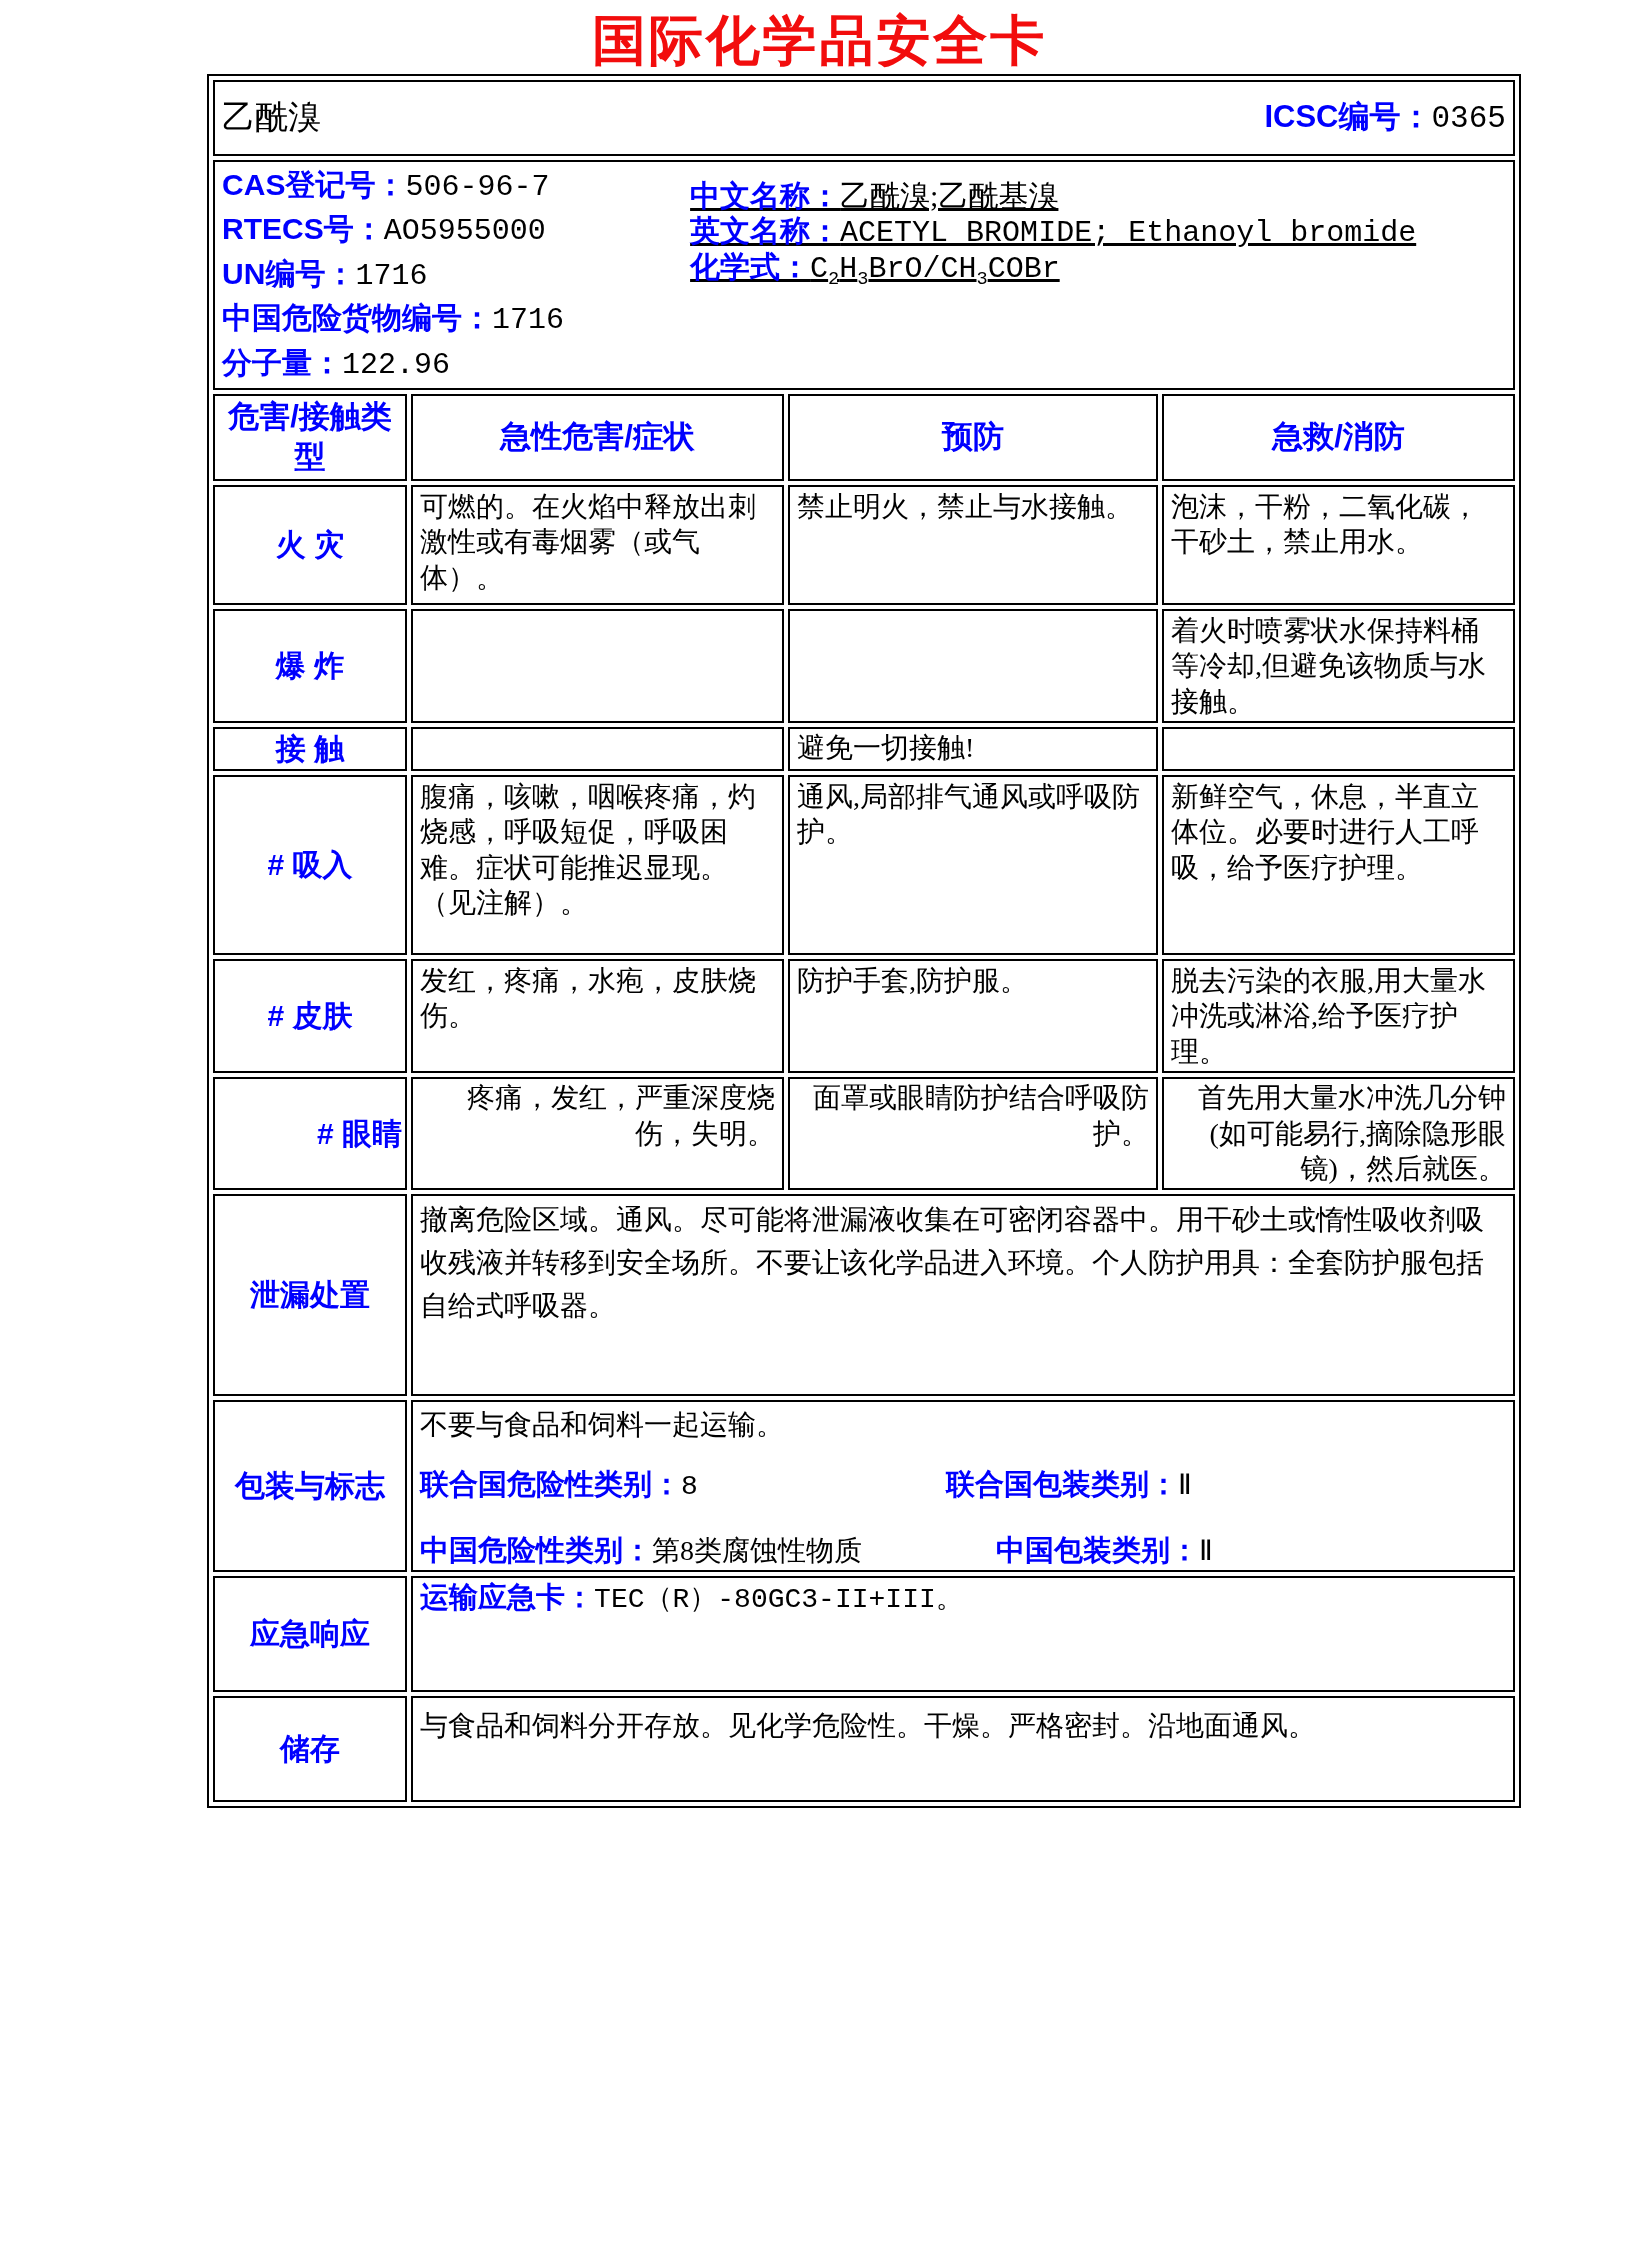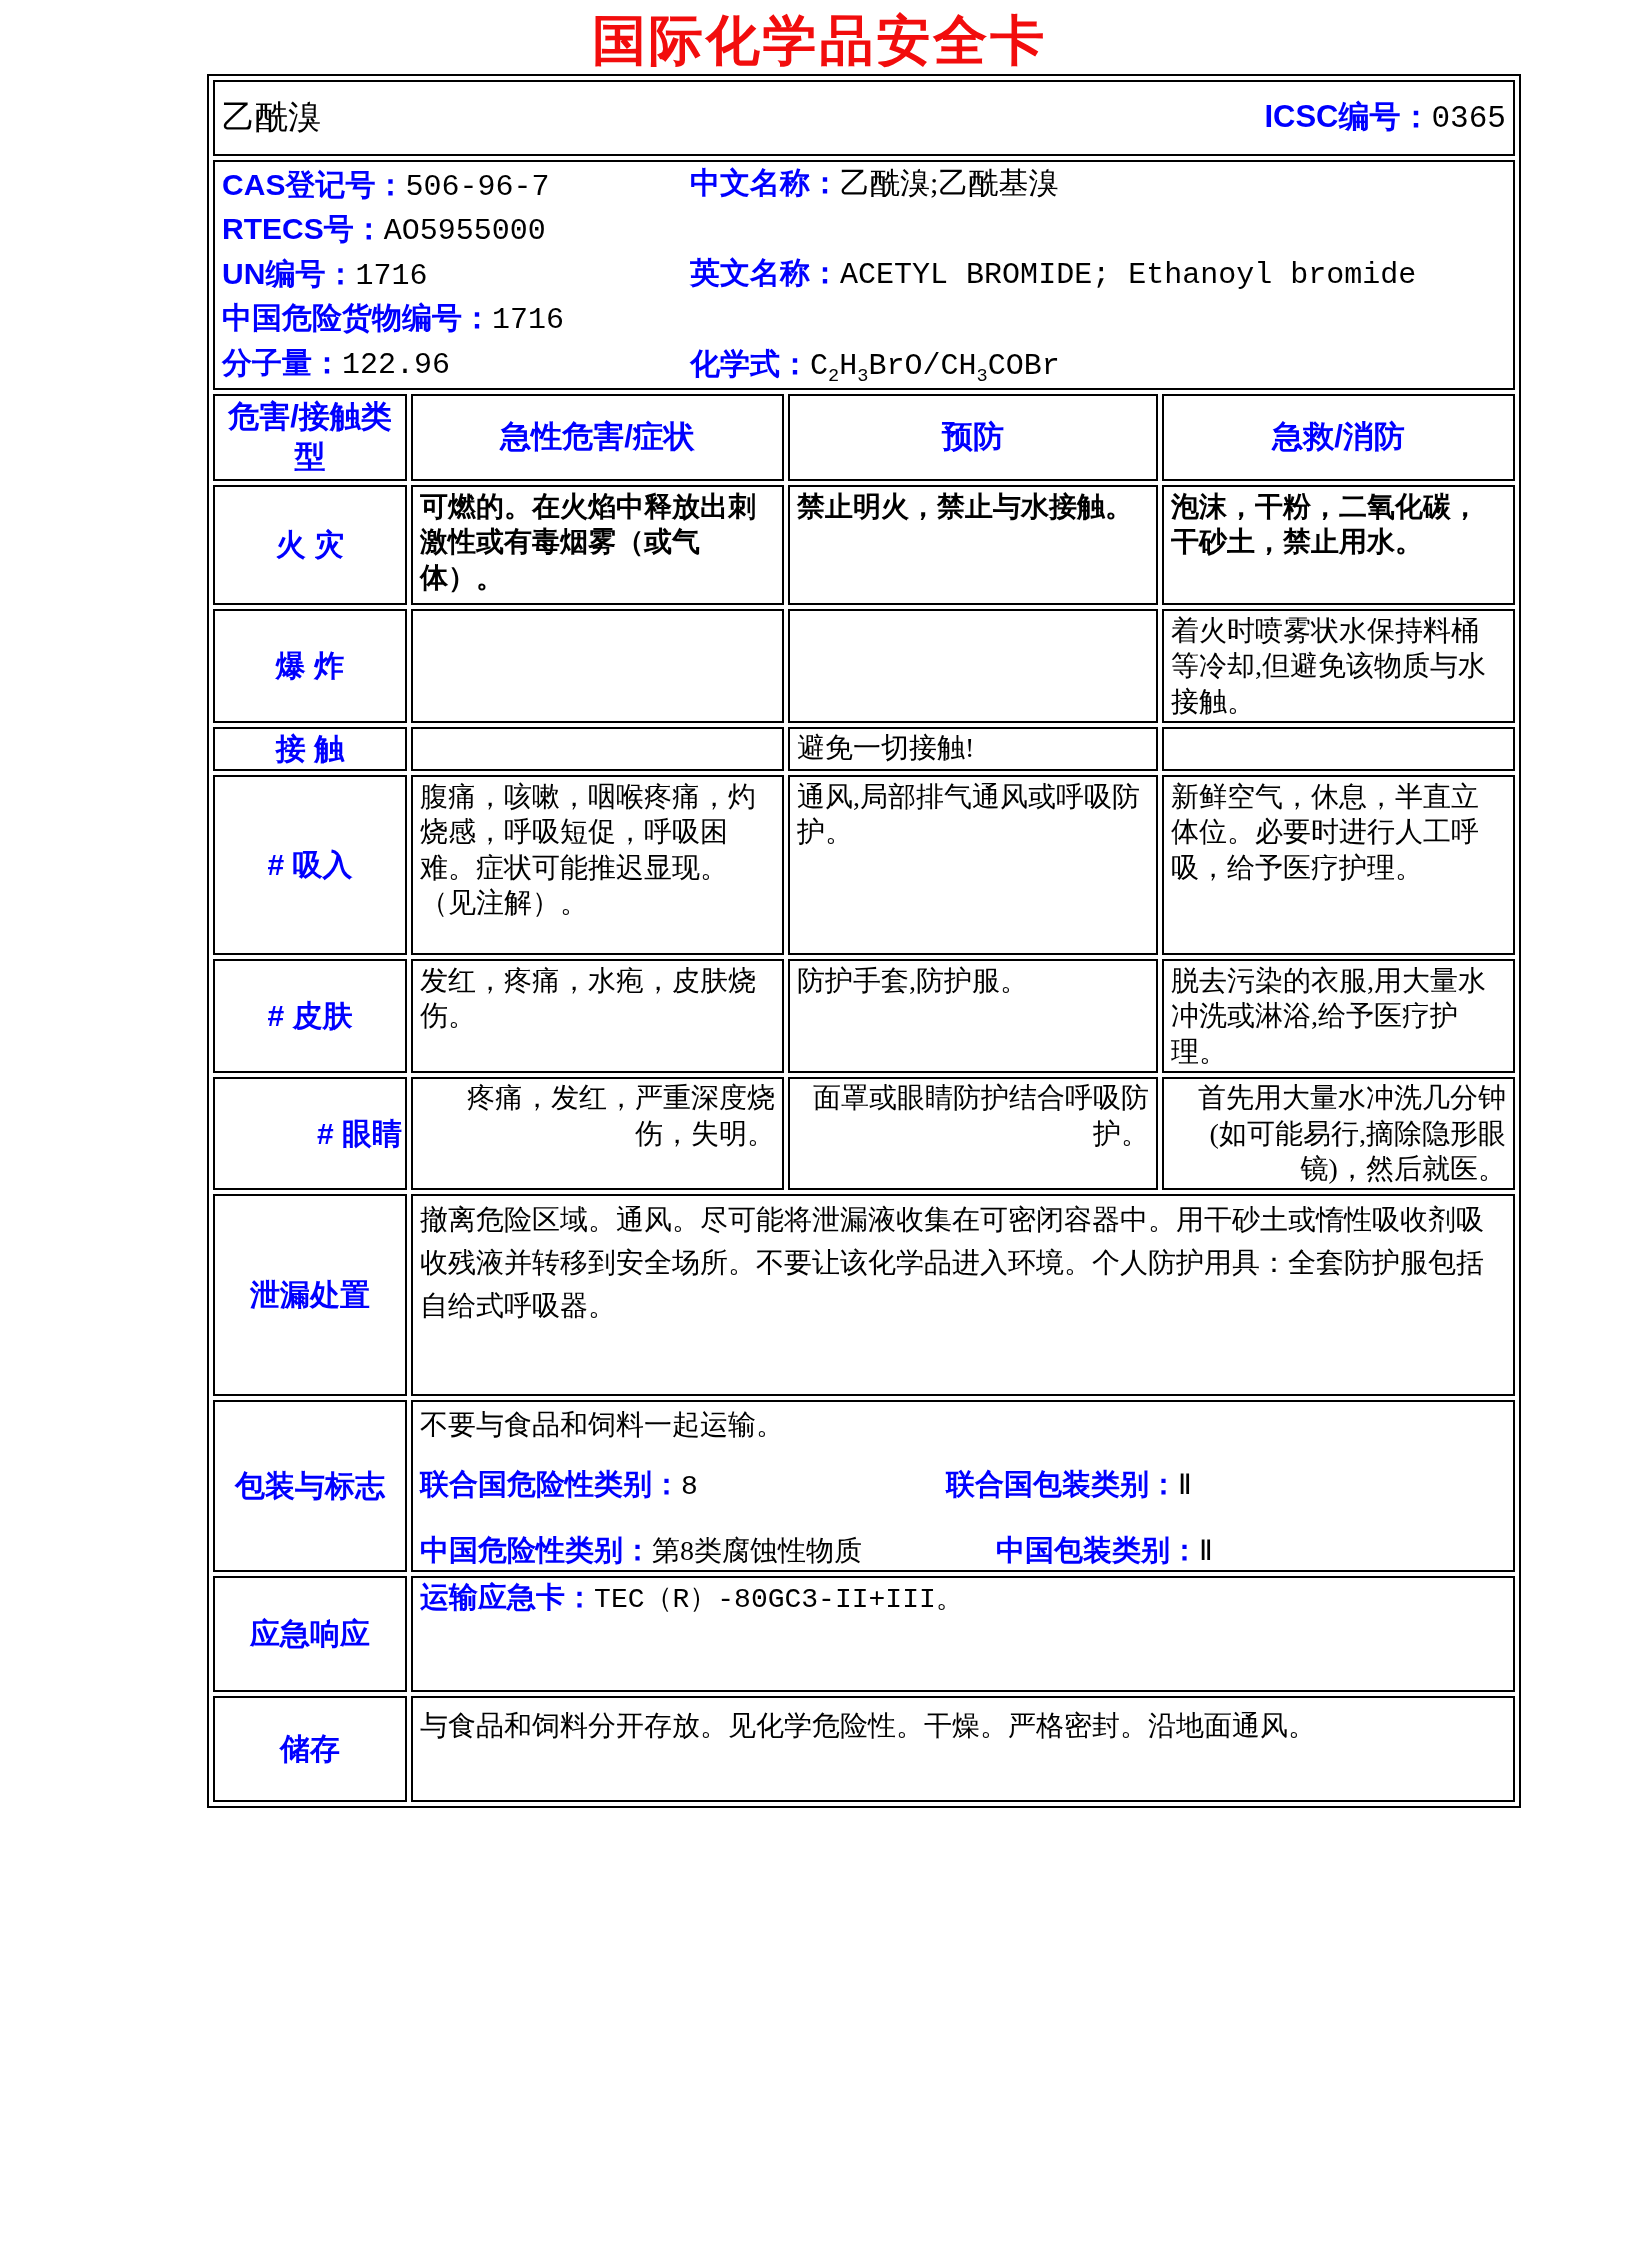--- a/index.html
+++ b/index.html
@@ -34,40 +34,40 @@
   .chem-name{font-size:33px;}
   .icsc-label,.lbl{
     color:var(--blue);font-family:"Liberation Sans",sans-serif;font-weight:bold;
   }
   .icsc-label{font-size:31px;}
   .icsc-no{font-size:31px;font-family:"Liberation Mono",monospace;}
   
   td.info-cell{height:227px;}
   .info-flex{display:flex;height:223px;}
   .info-left{width:468px;flex:0 0 468px;display:flex;flex-direction:column;justify-content:space-between;padding:4.3px 0;}
-  .info-right{flex:1;display:flex;flex-direction:column;justify-content:space-between;padding:3px 0;}
+  .info-right{flex:1;display:flex;flex-direction:column;justify-content:flex-start;padding:16px 0;text-decoration:underline;}
   .field{font-size:30px;line-height:1.15;}
   .field .lbl{font-size:30px;}
   .val{font-family:"Liberation Mono",monospace;}
   .val-cn{font-family:"Liberation Serif",serif;}
   sub{font-size:0.62em;line-height:0;}
   
   td.col-head{
     vertical-align:middle;text-align:center;height:87px;
     color:var(--blue);font-family:"Liberation Sans",sans-serif;
     font-weight:bold;font-size:31px;line-height:1.3;
   }
   
   td.row-head{
     vertical-align:middle;text-align:center;
     color:var(--blue);font-family:"Liberation Sans",sans-serif;
     font-weight:bold;font-size:30px;padding:1.4px 2.9px;
   }
   
-  .h-fire td{height:120px;font-weight:bold;}
+  .h-fire td{height:120px;}
   .h-expl td{height:102px;}
   .h-cont td{height:40px;}
   .h-inha td{height:180px;}
   .h-skin td{height:109px;}
   .h-eyes td{height:88px;text-align:right;}
   .h-inge td{height:71px;}
   .r-spill td{height:202px;}
   .r-pack td{height:157px;}
   .r-emer td{height:116px;}
   .r-stor td{height:106px;}

